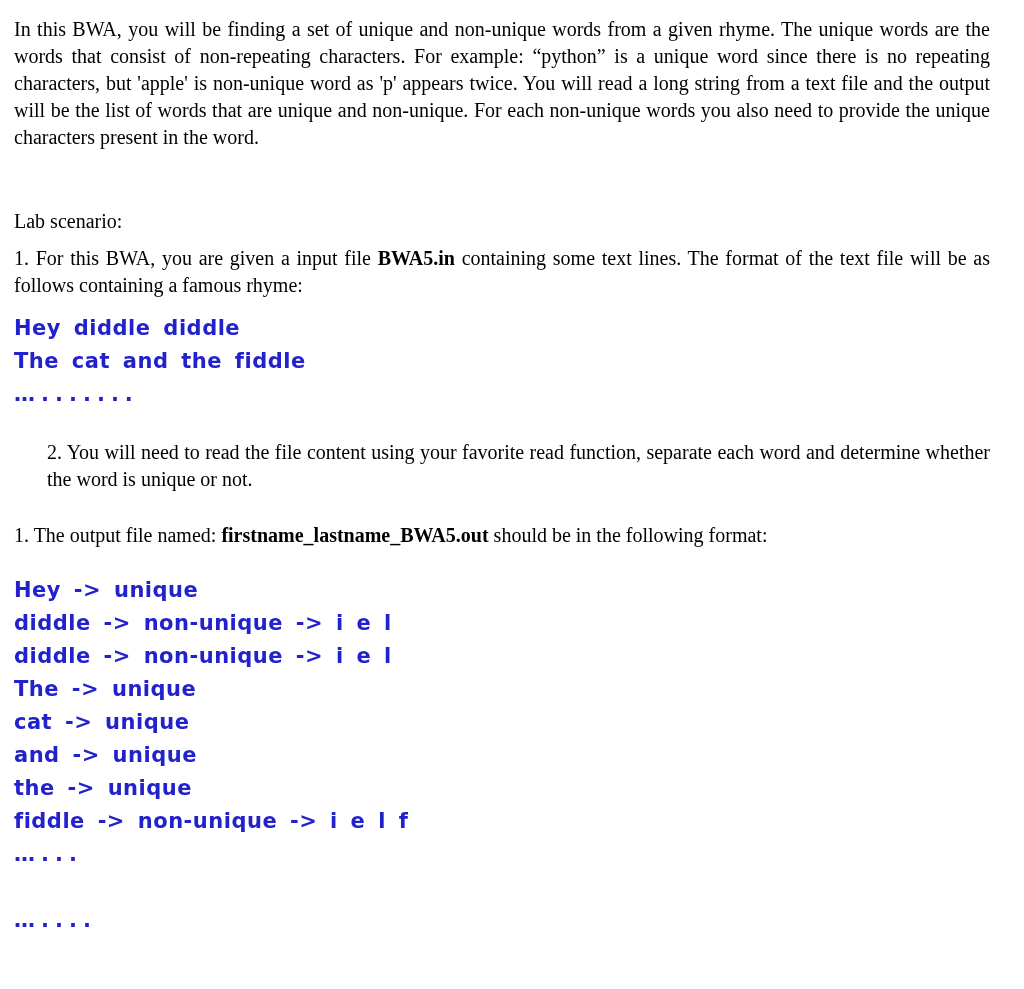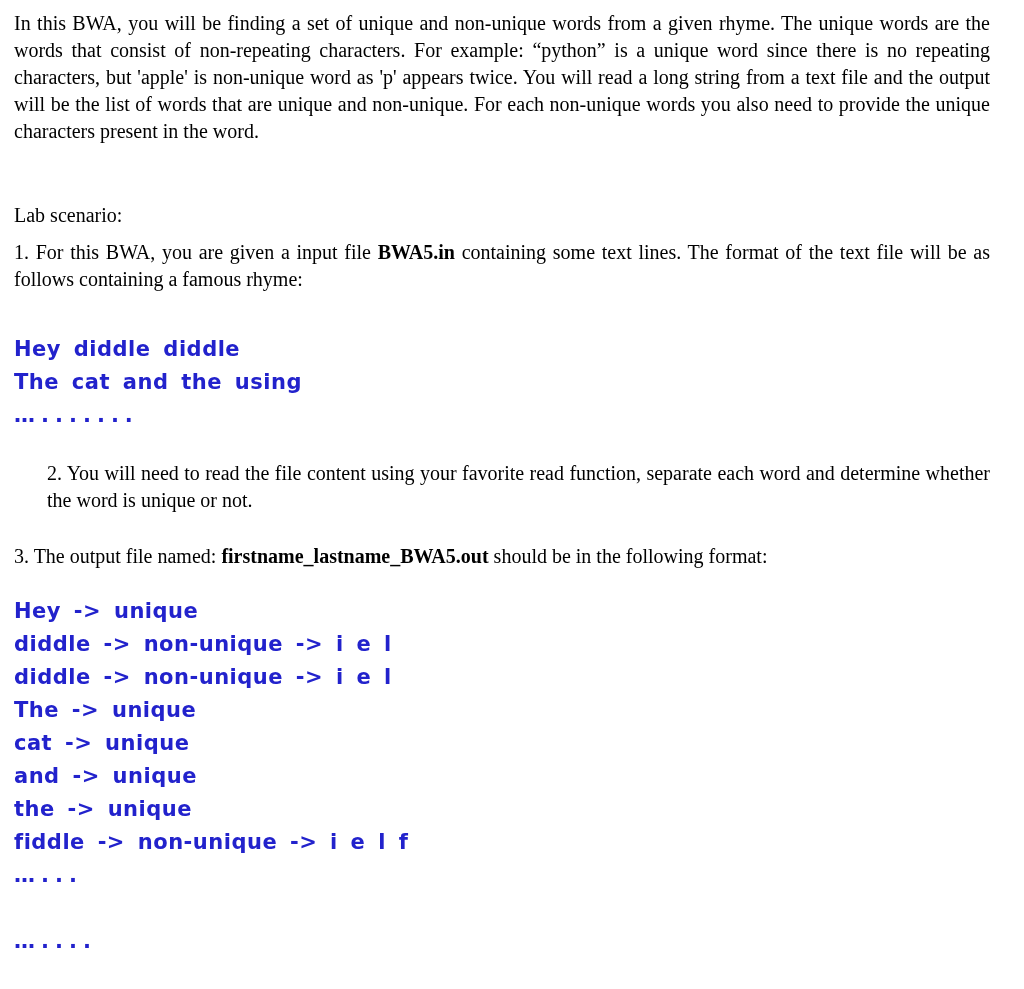--- a/index.html
+++ b/index.html
@@ -4,21 +4,21 @@
 <style>
   html, body {
     margin: 0;
     padding: 0;
     background: #ffffff;
   }
   .doc {
     width: 1024px;
     min-height: 989px;
     box-sizing: border-box;
-    padding: 10px 34px 0 14px;
+    padding: 16px 34px 0 14px;
     font-family: "Liberation Serif", serif;
     color: #000000;
   }
   .para {
     margin: 0;
     font-size: 20px;
     line-height: 27px;
   }
   .just {
     text-align: justify;
@@ -33,21 +33,21 @@
   .para b { font-weight: bold; }
   .blue-block {
     font-family: "DejaVu Sans", sans-serif;
     font-weight: bold;
     color: #2222CC;
     font-size: 21px;
     line-height: 33px;
     letter-spacing: 0.5px;
     word-spacing: 5px;
   }
-  .rhyme-block { margin-top: 40px; }
+  .rhyme-block { margin-top: 13px; }
   .output-block { margin-top: 25px; }
   .blue-line {
     min-height: 33px;
     white-space: pre;
   }
   .dots-line {
     letter-spacing: 6px;
   }
 </style>
 </head>
@@ -56,27 +56,27 @@
 <div class="doc">
 
   <p class="para just">In this BWA, you will be finding a set of unique and non-unique words from a given rhyme. The unique words are the words that consist of non-repeating characters. For example: “python” is a unique word since there is no repeating characters, but 'apple' is non-unique word as 'p' appears twice. You will read a long string from a text file and the output will be the list of words that are unique and non-unique. For each non-unique words you also need to provide the unique characters present in the word.</p>
 
   <p class="para heading">Lab scenario:</p>
 
   <p class="para just step1"><span>1. For this BWA, you are given a input file </span><b>BWA5.in</b><span> containing some text lines. The format of the text file will be as follows containing a famous rhyme:</span></p>
 
   <div class="blue-block rhyme-block">
     <div class="blue-line">Hey diddle diddle</div>
-    <div class="blue-line">The cat and the using</div>
+    <div class="blue-line">The cat and the fiddle</div>
     <div class="blue-line dots-line">….......</div>
   </div>
 
   <p class="para just step2">2. You will need to read the file content using your favorite read function, separate each word and determine whether the word is unique or not.</p>
 
-  <p class="para just step3"><span>3. The output file named: </span><b>firstname_lastname_BWA5.out</b><span> should be in the following format:</span></p>
+  <p class="para just step3"><span>1. The output file named: </span><b>firstname_lastname_BWA5.out</b><span> should be in the following format:</span></p>
 
   <div class="blue-block output-block">
     <div class="blue-line">Hey -&gt; unique</div>
     <div class="blue-line">diddle -&gt; non-unique -&gt; i e l</div>
     <div class="blue-line">diddle -&gt; non-unique -&gt; i e l</div>
     <div class="blue-line">The -&gt; unique</div>
     <div class="blue-line">cat -&gt; unique</div>
     <div class="blue-line">and -&gt; unique</div>
     <div class="blue-line">the -&gt; unique</div>
     <div class="blue-line">fiddle -&gt; non-unique -&gt; i e l f</div>

